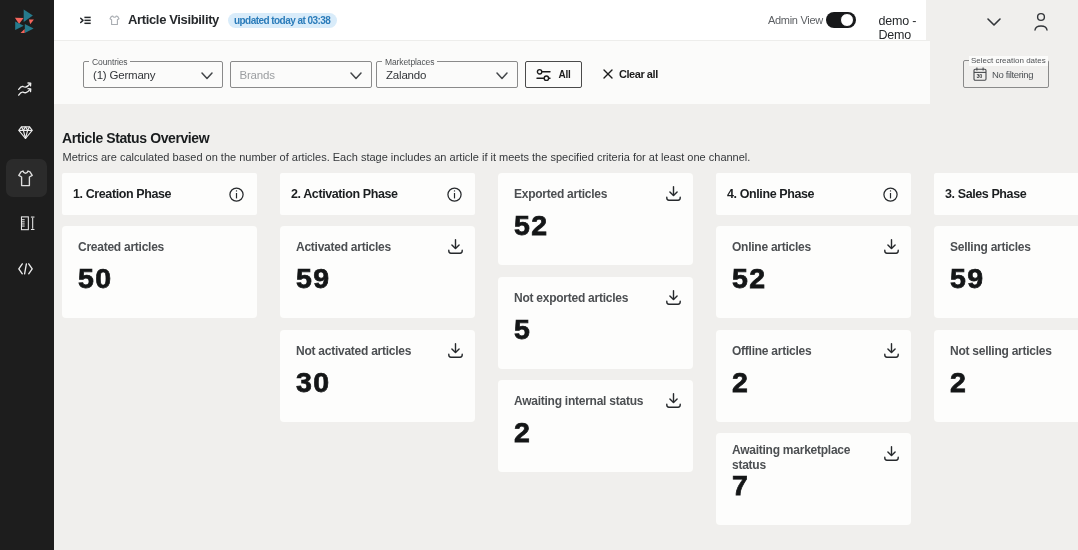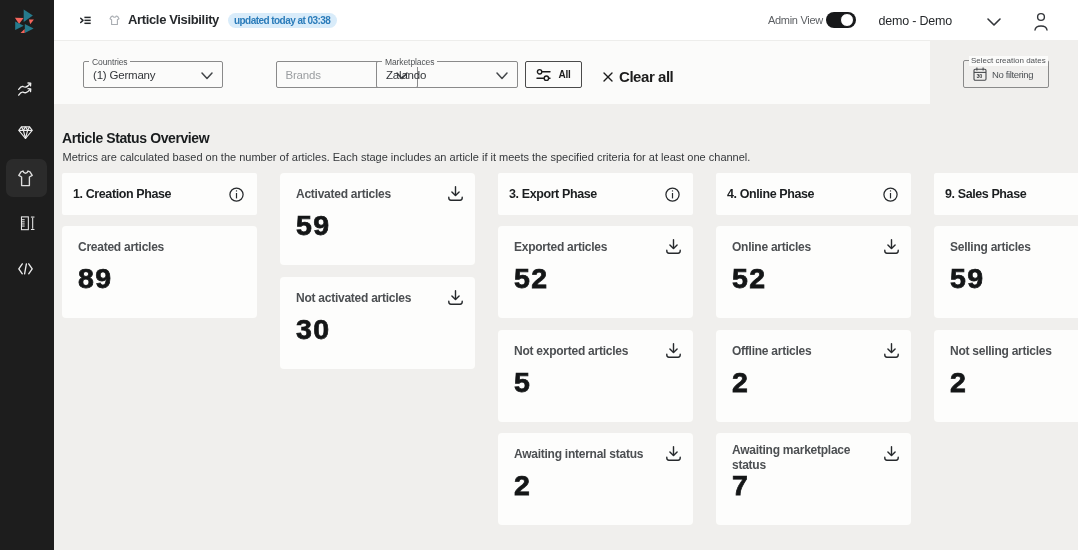--- a/index.html
+++ b/index.html
@@ -6,40 +6,40 @@
 html,body { width:1078px; height:550px; overflow:hidden; }
 body { font-family:"Liberation Sans", sans-serif; background:#f0efed; position:relative; }
 
 
 #sidebar { position:absolute; left:0; top:0; width:54px; height:550px; background:#1d1d1d; }
 #logo { position:absolute; left:14px; top:8.5px; }
 .navic { position:absolute; }
 #nav-active { position:absolute; left:6px; top:159px; width:41px; height:38px; background:#2b2b2b; border-radius:7px; }
 
 
-#header { position:absolute; left:54px; top:0; width:1024px; height:40px; background:#ffffff; }
+#header { position:absolute; left:54px; top:0; width:872px; height:40px; background:#ffffff; }
 #menuic { position:absolute; left:26px; top:15px; }
 #hdr-tee { position:absolute; left:55px; top:15px; }
 #hdr-title { position:absolute; left:74px; top:9.5px; font-size:13px; font-weight:bold; color:#26292c; letter-spacing:-0.35px; line-height:19px; }
 #badge { position:absolute; left:173.5px; top:12.5px; height:15px; background:#d9ecfa; border-radius:8px; color:#2b7cba; font-size:10px; font-weight:bold; line-height:15.5px; padding:0 6.5px; letter-spacing:-0.55px; }
 #adminview { position:absolute; left:714px; top:13.5px; font-size:11px; letter-spacing:-0.3px; color:#5c5f63; line-height:13px; }
 #toggle { position:absolute; left:772px; top:11.7px; width:29.5px; height:16.5px; background:#17181a; border-radius:8.5px; }
 #toggle .knob { position:absolute; right:1.2px; top:1.25px; width:14px; height:14px; background:#fff; border:1.7px solid #17181a; border-radius:50%; }
 #acct { position:absolute; left:824.5px; top:14px; font-size:12.5px; color:#26292c; line-height:14px; letter-spacing:-0.2px; }
 #hdr-chev { position:absolute; left:933px; top:18px; }
 #personic { position:absolute; left:979px; top:11.5px; }
 
 
 #filterbar { position:absolute; left:54px; top:40px; width:876px; height:76px; background:#fbfbfa; border-top:1px solid #ededeb; }
 .fset { position:absolute; top:20px; height:27px; border:1px solid #8a8a8a; border-radius:2px; }
 .fset .lbl { position:absolute; left:5px; top:-5px; font-size:8.5px; letter-spacing:-0.1px; color:#505356; background:#fbfbfa; padding:0 3px; line-height:10px; }
 .fset .val { position:absolute; left:9px; top:7px; font-size:11.5px; letter-spacing:-0.2px; color:#33363a; line-height:13px; }
 .fset .chev { position:absolute; right:9px; top:10px; }
 #allbtn { position:absolute; left:471px; top:20px; width:57px; height:27px; border:1px solid #4a4a4a; border-radius:2px; display:flex; align-items:center; justify-content:center; gap:7px; font-size:10px; letter-spacing:-0.2px; font-weight:bold; color:#1c1c1c; }
-#clearall { position:absolute; left:549px; top:27px; display:flex; align-items:center; gap:6px; font-size:15px; letter-spacing:-0.45px; font-weight:bold; color:#1c1c1c; }
+#clearall { position:absolute; left:549px; top:27px; display:flex; align-items:center; gap:6px; font-size:11px; letter-spacing:-0.45px; font-weight:bold; color:#1c1c1c; }
 #datefs { position:absolute; left:909px; top:19px; width:86px; height:28px; border:1px solid #8a8a8a; border-radius:2px; }
 #datefs .lbl { position:absolute; left:5px; top:-5px; font-size:8px; color:#505356; background:#fbfbfa; padding:0 2px; white-space:nowrap; line-height:10px; }
 #datefs .inner { display:flex; align-items:center; gap:5px; padding-left:9px; height:100%; font-size:9.5px; letter-spacing:-0.35px; color:#4e5256; }
 
 
 #content { position:absolute; left:54px; top:104px; width:1024px; height:434px; background:#f0efed; }
 #content h2 { position:absolute; left:8px; top:26.3px; font-size:14px; font-weight:bold; color:#191c1e; letter-spacing:-0.4px; line-height:16px; }
 #content .sub { position:absolute; left:8.5px; top:47px; font-size:11px; color:#35383b; line-height:13px; }
 #grid { position:absolute; left:8px; top:69px; display:flex; gap:23px; }
 .col { width:195px; }
@@ -142,21 +142,21 @@
 </div>
 
 <div id="filterbar">
   <div class="fset" style="left:29px; width:140px;">
     <div class="lbl">Countries</div>
     <div class="val">(1) Germany</div>
     <svg class="chev" width="12" height="8" viewBox="0 0 12 8">
         <polyline points="1,1 6,6.5 11,1" fill="none" stroke="#44474a" stroke-width="1.5" stroke-linecap="round" stroke-linejoin="round"></polyline>
       </svg>
   </div>
-  <div class="fset" style="left:175.5px; width:142px;margin-left:46px;">
+  <div class="fset" style="left:175.5px; width:142px;">
     <div class="val" style="color:#9b9ea1;">Brands</div>
     <svg class="chev" width="12" height="8" viewBox="0 0 12 8">
         <polyline points="1,1 6,6.5 11,1" fill="none" stroke="#44474a" stroke-width="1.5" stroke-linecap="round" stroke-linejoin="round"></polyline>
       </svg>
   </div>
   <div class="fset" style="left:322px; width:142px;">
     <div class="lbl">Marketplaces</div>
     <div class="val">Zalando</div>
     <svg class="chev" width="12" height="8" viewBox="0 0 12 8">
         <polyline points="1,1 6,6.5 11,1" fill="none" stroke="#44474a" stroke-width="1.5" stroke-linecap="round" stroke-linejoin="round"></polyline>
@@ -212,62 +212,62 @@
               <circle cx="7.5" cy="7.6" r="6.6"></circle>
             </g>
             <line x1="7.5" y1="6" x2="7.5" y2="11.4" stroke="#26292c" stroke-width="1.2"></line>
             <circle cx="7.5" cy="3.9" r="0.7" fill="#26292c"></circle>
           </svg>
         </div>
         <div class="card">
           <div class="row">
             <div class="lab">Created articles</div>
           </div>
-          <div class="num">89</div>
-        </div>
-      </div>
-      <div class="col">
-        <div class="card">
-          <div class="row">
-            <div class="lab">Activated articles</div>
-            <svg width="15" height="15" viewBox="0 0 15 15" style="flex:none">
-              <g fill="none" stroke="#26292c" stroke-width="1.4">
-                <path d="M7.5,0.8 L7.5,9.2" stroke-linecap="round"></path>
-                <path d="M3.9,5.9 L7.5,9.6 L11.1,5.9" stroke-linecap="round" stroke-linejoin="round"></path>
-                <path d="M0.8,11.3 L0.8,12.1 Q0.8,14.2 2.9,14.2 L12.1,14.2 Q14.2,14.2 14.2,12.1 L14.2,11.3" stroke-linecap="round"></path>
-              </g>
-            </svg>
-          </div>
-          <div class="num">59</div>
-        </div>
-        <div class="card">
-          <div class="row">
-            <div class="lab">Not activated articles</div>
-            <svg width="15" height="15" viewBox="0 0 15 15" style="flex:none">
-              <g fill="none" stroke="#26292c" stroke-width="1.4">
-                <path d="M7.5,0.8 L7.5,9.2" stroke-linecap="round"></path>
-                <path d="M3.9,5.9 L7.5,9.6 L11.1,5.9" stroke-linecap="round" stroke-linejoin="round"></path>
-                <path d="M0.8,11.3 L0.8,12.1 Q0.8,14.2 2.9,14.2 L12.1,14.2 Q14.2,14.2 14.2,12.1 L14.2,11.3" stroke-linecap="round"></path>
-              </g>
-            </svg>
-          </div>
-          <div class="num">30</div>
+          <div class="num">50</div>
         </div>
       </div>
       <div class="col">
         <div class="phead">
-          <span class="pt">3. Export Phase</span>
+          <span class="pt">2. Activation Phase</span>
           <svg width="15" height="15" viewBox="0 0 15 15" style="flex:none">
             <g fill="none" stroke="#26292c" stroke-width="1.25">
               <circle cx="7.5" cy="7.6" r="6.6"></circle>
             </g>
             <line x1="7.5" y1="6" x2="7.5" y2="11.4" stroke="#26292c" stroke-width="1.2"></line>
             <circle cx="7.5" cy="3.9" r="0.7" fill="#26292c"></circle>
           </svg>
         </div>
+        <div class="card">
+          <div class="row">
+            <div class="lab">Activated articles</div>
+            <svg width="15" height="15" viewBox="0 0 15 15" style="flex:none">
+              <g fill="none" stroke="#26292c" stroke-width="1.4">
+                <path d="M7.5,0.8 L7.5,9.2" stroke-linecap="round"></path>
+                <path d="M3.9,5.9 L7.5,9.6 L11.1,5.9" stroke-linecap="round" stroke-linejoin="round"></path>
+                <path d="M0.8,11.3 L0.8,12.1 Q0.8,14.2 2.9,14.2 L12.1,14.2 Q14.2,14.2 14.2,12.1 L14.2,11.3" stroke-linecap="round"></path>
+              </g>
+            </svg>
+          </div>
+          <div class="num">59</div>
+        </div>
+        <div class="card">
+          <div class="row">
+            <div class="lab">Not activated articles</div>
+            <svg width="15" height="15" viewBox="0 0 15 15" style="flex:none">
+              <g fill="none" stroke="#26292c" stroke-width="1.4">
+                <path d="M7.5,0.8 L7.5,9.2" stroke-linecap="round"></path>
+                <path d="M3.9,5.9 L7.5,9.6 L11.1,5.9" stroke-linecap="round" stroke-linejoin="round"></path>
+                <path d="M0.8,11.3 L0.8,12.1 Q0.8,14.2 2.9,14.2 L12.1,14.2 Q14.2,14.2 14.2,12.1 L14.2,11.3" stroke-linecap="round"></path>
+              </g>
+            </svg>
+          </div>
+          <div class="num">30</div>
+        </div>
+      </div>
+      <div class="col">
         <div class="card">
           <div class="row">
             <div class="lab">Exported articles</div>
             <svg width="15" height="15" viewBox="0 0 15 15" style="flex:none">
               <g fill="none" stroke="#26292c" stroke-width="1.4">
                 <path d="M7.5,0.8 L7.5,9.2" stroke-linecap="round"></path>
                 <path d="M3.9,5.9 L7.5,9.6 L11.1,5.9" stroke-linecap="round" stroke-linejoin="round"></path>
                 <path d="M0.8,11.3 L0.8,12.1 Q0.8,14.2 2.9,14.2 L12.1,14.2 Q14.2,14.2 14.2,12.1 L14.2,11.3" stroke-linecap="round"></path>
               </g>
             </svg>
@@ -347,21 +347,21 @@
                 <path d="M3.9,5.9 L7.5,9.6 L11.1,5.9" stroke-linecap="round" stroke-linejoin="round"></path>
                 <path d="M0.8,11.3 L0.8,12.1 Q0.8,14.2 2.9,14.2 L12.1,14.2 Q14.2,14.2 14.2,12.1 L14.2,11.3" stroke-linecap="round"></path>
               </g>
             </svg>
           </div>
           <div class="num">7</div>
         </div>
       </div>
       <div class="col">
         <div class="phead">
-          <span class="pt">9. Sales Phase</span>
+          <span class="pt">3. Sales Phase</span>
           <svg width="15" height="15" viewBox="0 0 15 15" style="flex:none">
             <g fill="none" stroke="#26292c" stroke-width="1.25">
               <circle cx="7.5" cy="7.6" r="6.6"></circle>
             </g>
             <line x1="7.5" y1="6" x2="7.5" y2="11.4" stroke="#26292c" stroke-width="1.2"></line>
             <circle cx="7.5" cy="3.9" r="0.7" fill="#26292c"></circle>
           </svg>
         </div>
         <div class="card">
           <div class="row">

